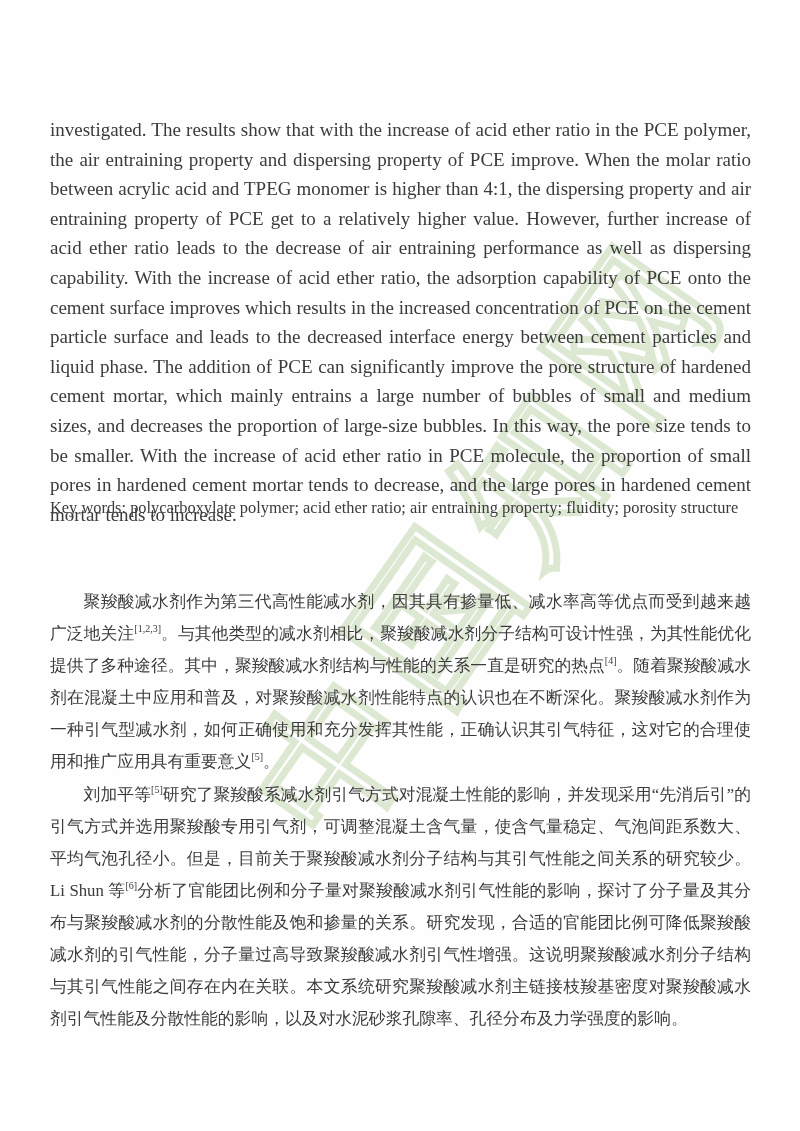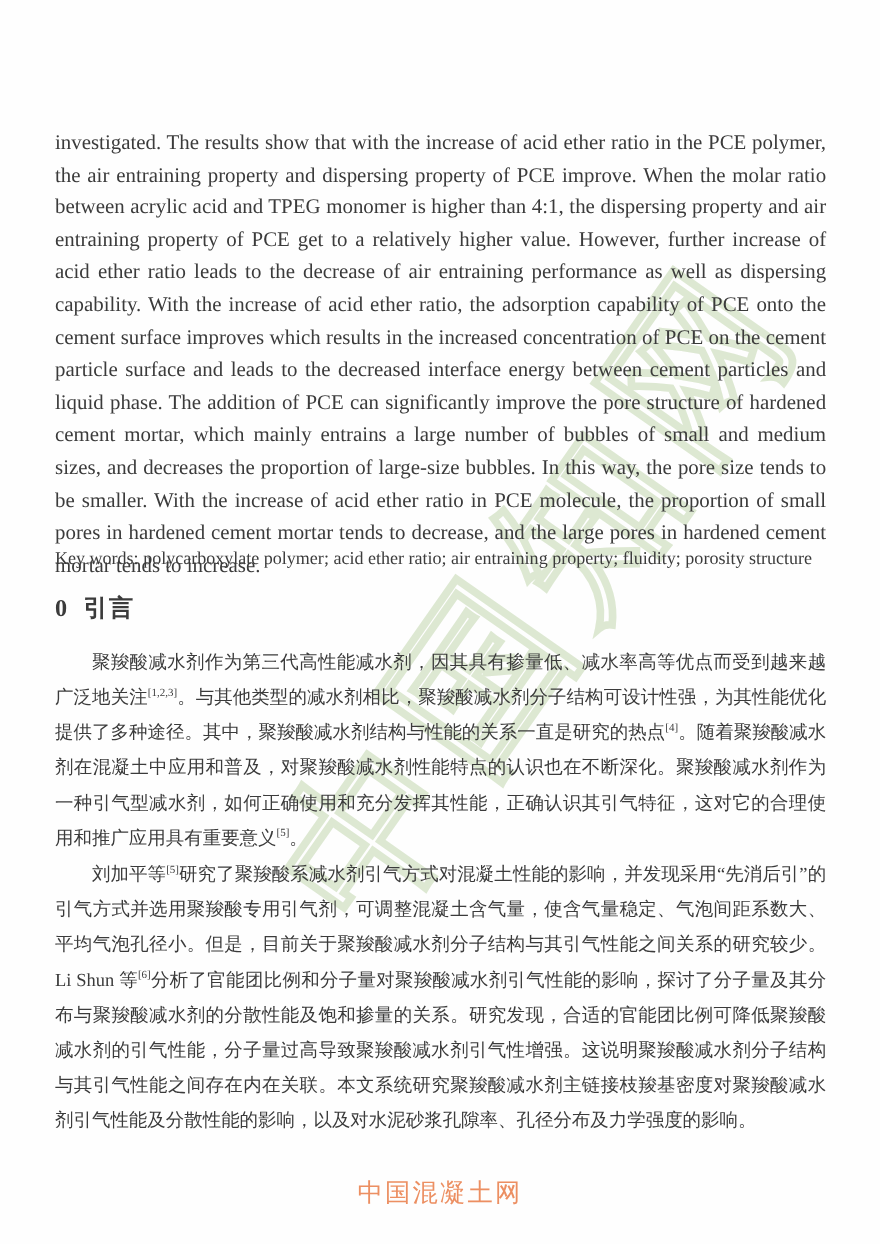--- a/index.html
+++ b/index.html
@@ -88,24 +88,20 @@
 <div class="page">
 
   <div class="watermark">中国知网</div>
 
   <p class="layer abstract">investigated. The results show that with the increase of acid ether ratio in the PCE polymer, the air entraining property and dispersing property of PCE improve. When the molar ratio between acrylic acid and TPEG monomer is higher than 4:1, the dispersing property and air entraining property of PCE get to a relatively higher value. However, further increase of acid ether ratio leads to the decrease of air entraining performance as well as dispersing capability. With the increase of acid ether ratio, the adsorption capability of PCE onto the cement surface improves which results in the increased concentration of PCE on the cement particle surface and leads to the decreased interface energy between cement particles and liquid phase. The addition of PCE can significantly improve the pore structure of hardened cement mortar, which mainly entrains a large number of bubbles of small and medium sizes, and decreases the proportion of large-size bubbles. In this way, the pore size tends to be smaller. With the increase of acid ether ratio in PCE molecule, the proportion of small pores in hardened cement mortar tends to decrease, and the large pores in hardened cement mortar tends to increase.</p>
 
   <p class="layer keywords">
     <span class="kw-label">Key words:</span><span> polycarboxylate polymer; acid ether ratio; air entraining property; fluidity; porosity structure</span>
   </p>
 
-  <h2 class="layer section-heading">
-    <span class="sec-num">0</span><span>引言</span>
-  </h2>
 
   <div class="layer cn-body">
     <p><span>聚羧酸减水剂作为第三代高性能减水剂，因其具有掺量低、减水率高等优点而受到越来越广泛地关注</span><sup>[1,2,3]</sup><span>。与其他类型的减水剂相比，聚羧酸减水剂分子结构可设计性强，为其性能优化提供了多种途径。其中，聚羧酸减水剂结构与性能的关系一直是研究的热点</span><sup>[4]</sup><span>。随着聚羧酸减水剂在混凝土中应用和普及，对聚羧酸减水剂性能特点的认识也在不断深化。聚羧酸减水剂作为一种引气型减水剂，如何正确使用和充分发挥其性能，正确认识其引气特征，这对它的合理使用和推广应用具有重要意义</span><sup>[5]</sup><span>。</span></p>
     <p><span>刘加平等</span><sup>[5]</sup><span>研究了聚羧酸系减水剂引气方式对混凝土性能的影响，并发现采用“先消后引”的引气方式并选用聚羧酸专用引气剂，可调整混凝土含气量，使含气量稳定、气泡间距系数大、平均气泡孔径小。但是，目前关于聚羧酸减水剂分子结构与其引气性能之间关系的研究较少。Li Shun 等</span><sup>[6]</sup><span>分析了官能团比例和分子量对聚羧酸减水剂引气性能的影响，探讨了分子量及其分布与聚羧酸减水剂的分散性能及饱和掺量的关系。研究发现，合适的官能团比例可降低聚羧酸减水剂的引气性能，分子量过高导致聚羧酸减水剂引气性增强。这说明聚羧酸减水剂分子结构与其引气性能之间存在内在关联。本文系统研究聚羧酸减水剂主链接枝羧基密度对聚羧酸减水剂引气性能及分散性能的影响，以及对水泥砂浆孔隙率、孔径分布及力学强度的影响。</span></p>
   </div>
 
-  <div class="footer">中国混凝土网</div>
 
 </div>
 
 </body></html>

